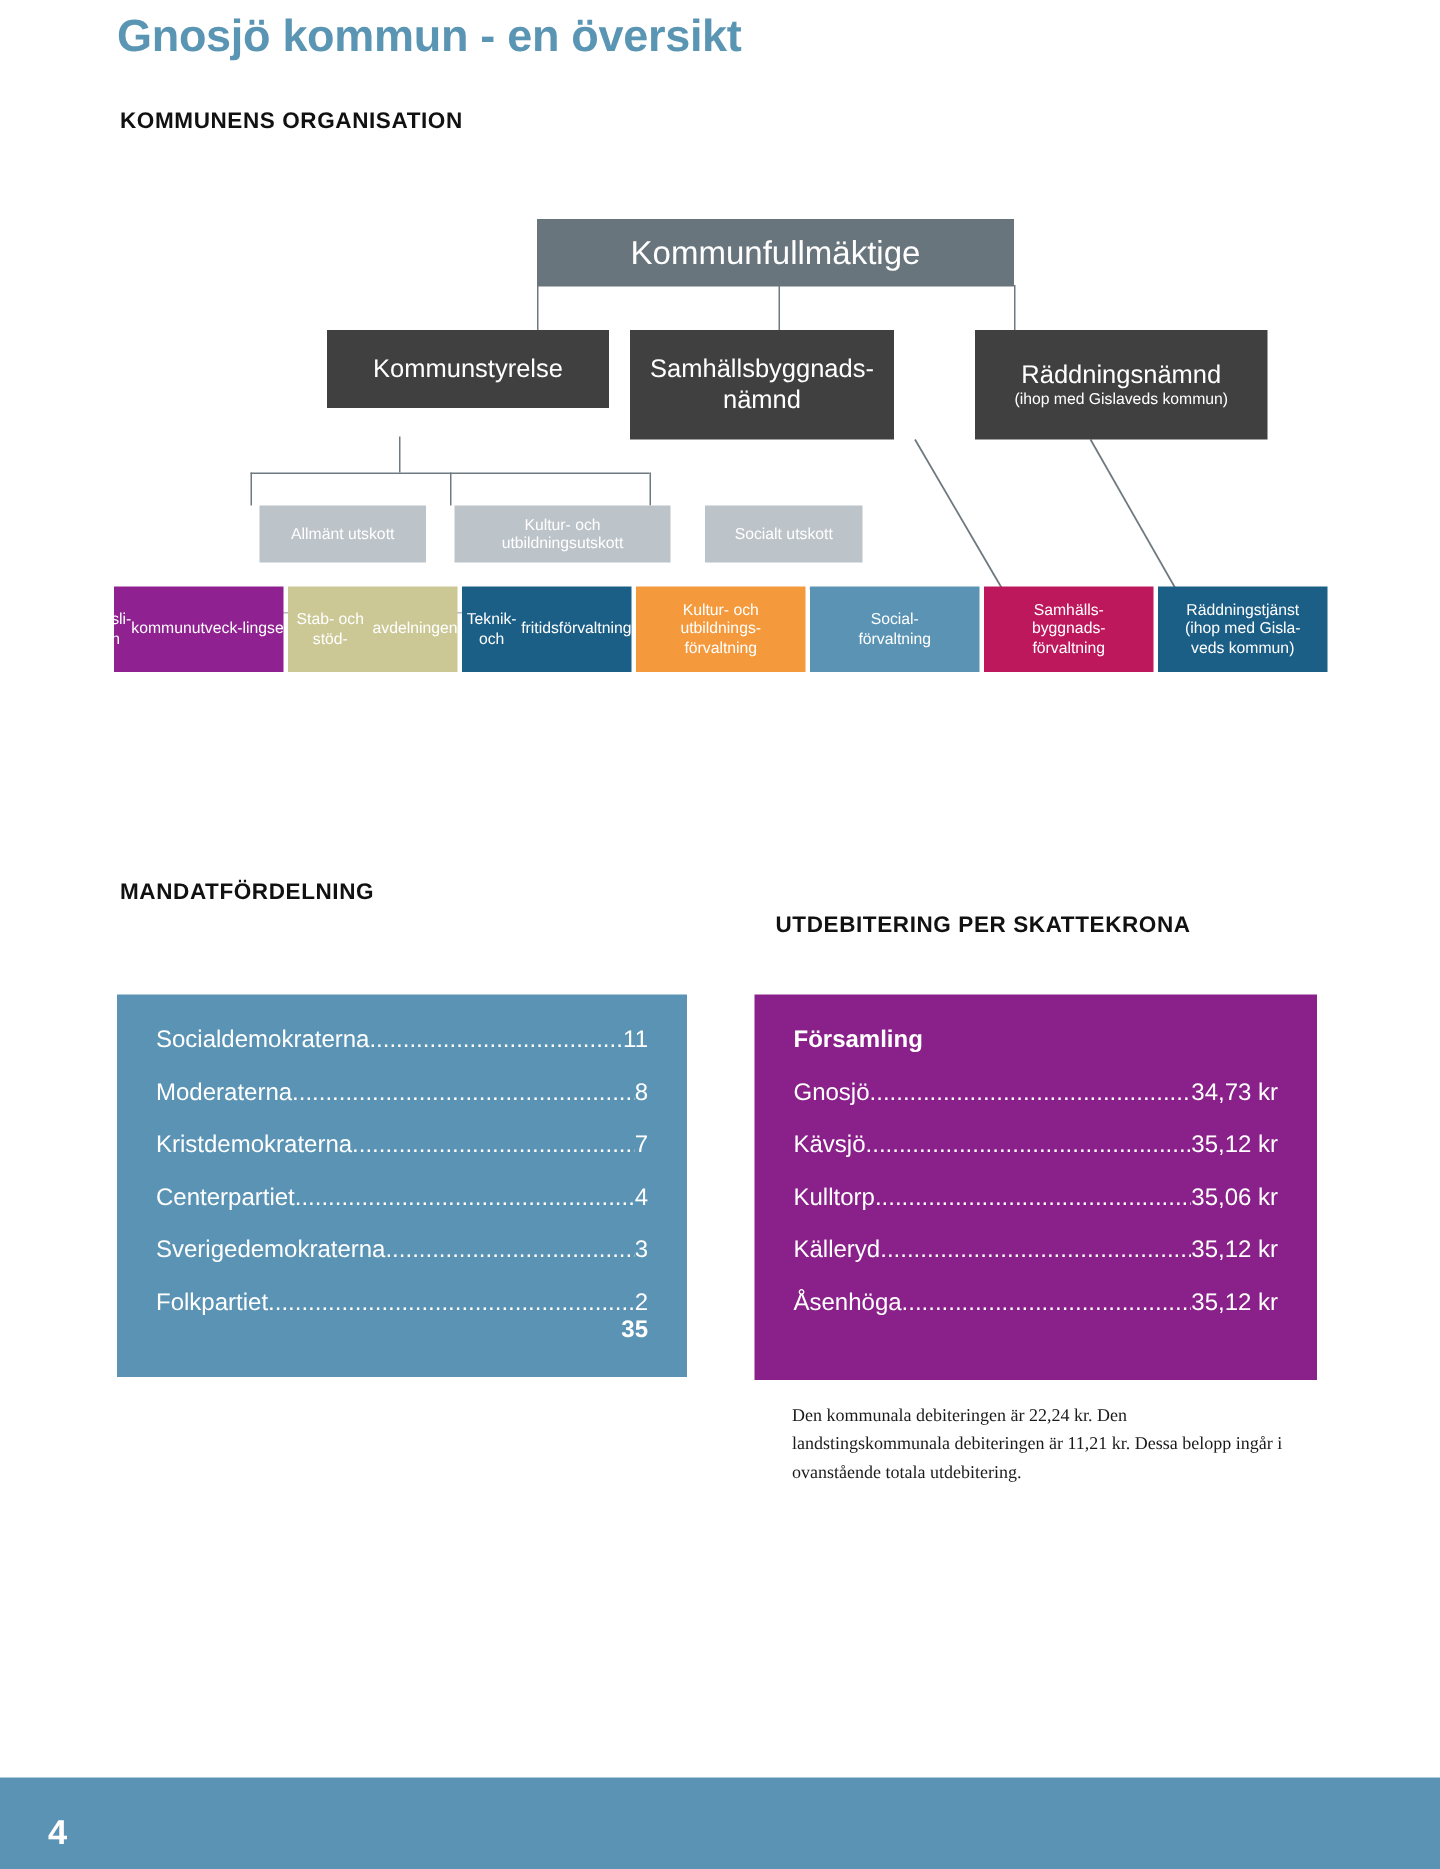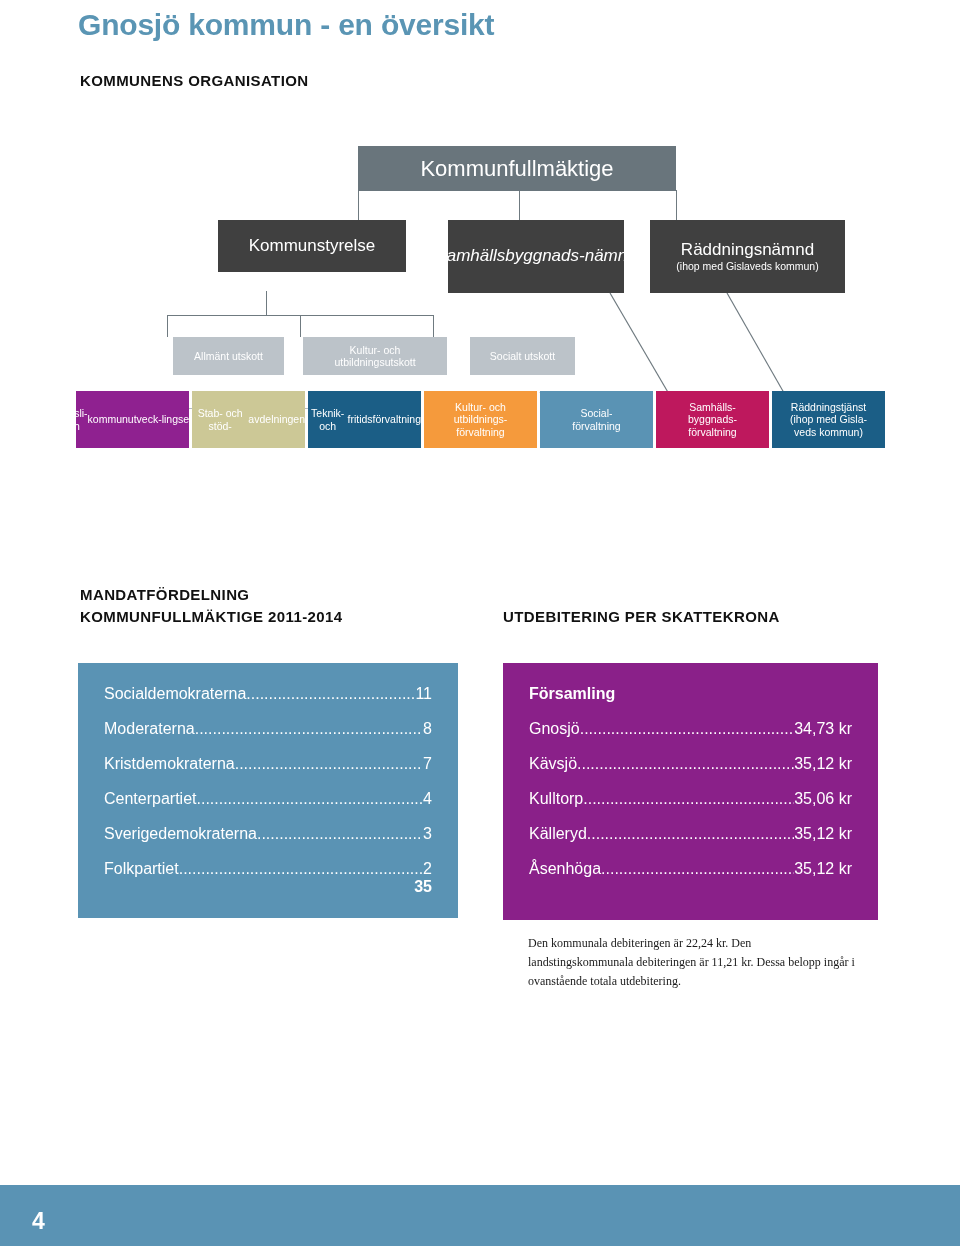--- a/index.html
+++ b/index.html
@@ -17,21 +17,21 @@
     font-size:30px; font-weight:bold; color:#5a95b4;
     letter-spacing:-0.2px;
   }
   .section-label {
     position:absolute;
     font-size:15px; font-weight:bold; color:#111;
     letter-spacing:0.4px;
   }
   #lbl-org { left:80px; top:72px; }
   #lbl-mandat { left:80px; top:584px; line-height:22px; }
-  #lbl-utdeb { left:503px; top:608px; }
+  #lbl-utdeb { left:517px; top:608px; }
 
   
   .orgchart { position:absolute; left:0; top:130px; width:960px; height:340px; }
   .node {
     position:absolute;
     display:flex; align-items:center; justify-content:center;
     text-align:center;
     color:#ffffff;
     line-height:1.18;
     z-index:3;
@@ -129,21 +129,21 @@
     </svg>
 
     <div class="node lvl1" style="left:358px; top:16px; width:318px; height:45px;">
       <span>Kommunfullmäktige</span>
     </div>
 
     <div class="node lvl2" style="left:218px; top:90px; width:188px; height:52px;">
       <span>Kommunstyrelse</span>
     </div>
 
-    <div class="node lvl2" style="left:448px; top:90px; width:176px; height:73px; font-style:italic;">
+    <div class="node lvl2" style="left:420px; top:90px; width:176px; height:73px; flex-direction:column;">
       <span>Samhällsbyggnads-</span>
       <span>nämnd</span>
     </div>
 
     <div class="node lvl2" style="left:650px; top:90px; width:195px; height:73px; flex-direction:column;">
       <span>Räddningsnämnd</span>
       <span class="sub">(ihop med Gislaveds kommun)</span>
     </div>
 
     <div class="node lvl3" style="left:173px; top:207px; width:111px; height:38px;">
@@ -194,21 +194,20 @@
 
     <div class="node lvl4" style="left:772px; top:261px; width:113px; height:57px; background:#1b5e86; flex-direction:column;">
       <span>Räddningstjänst</span>
       <span>(ihop med Gisla-</span>
       <span>veds kommun)</span>
     </div>
   </div>
 
   <div class="section-label" id="lbl-mandat">
     <div>MANDATFÖRDELNING</div>
-    <div>KOMMUNFULLMÄKTIGE 2011-2014</div>
   </div>
   <div class="section-label" id="lbl-utdeb">UTDEBITERING PER SKATTEKRONA</div>
 
   <div class="panel" id="panel-mandat">
     <div class="rowlist">
       <div class="drow">
         <span class="nm">Socialdemokraterna</span>
         <span class="dots">......................................................................</span>
         <span class="val">11</span>
       </div>

